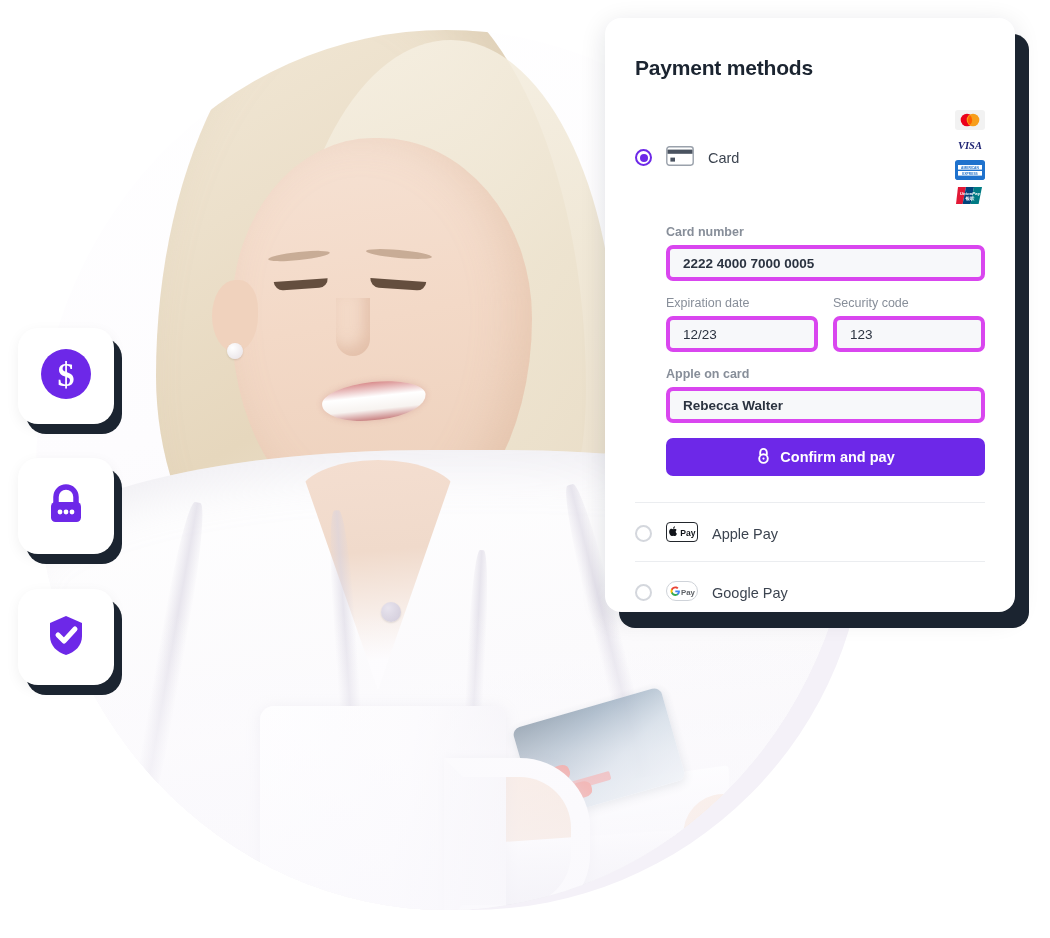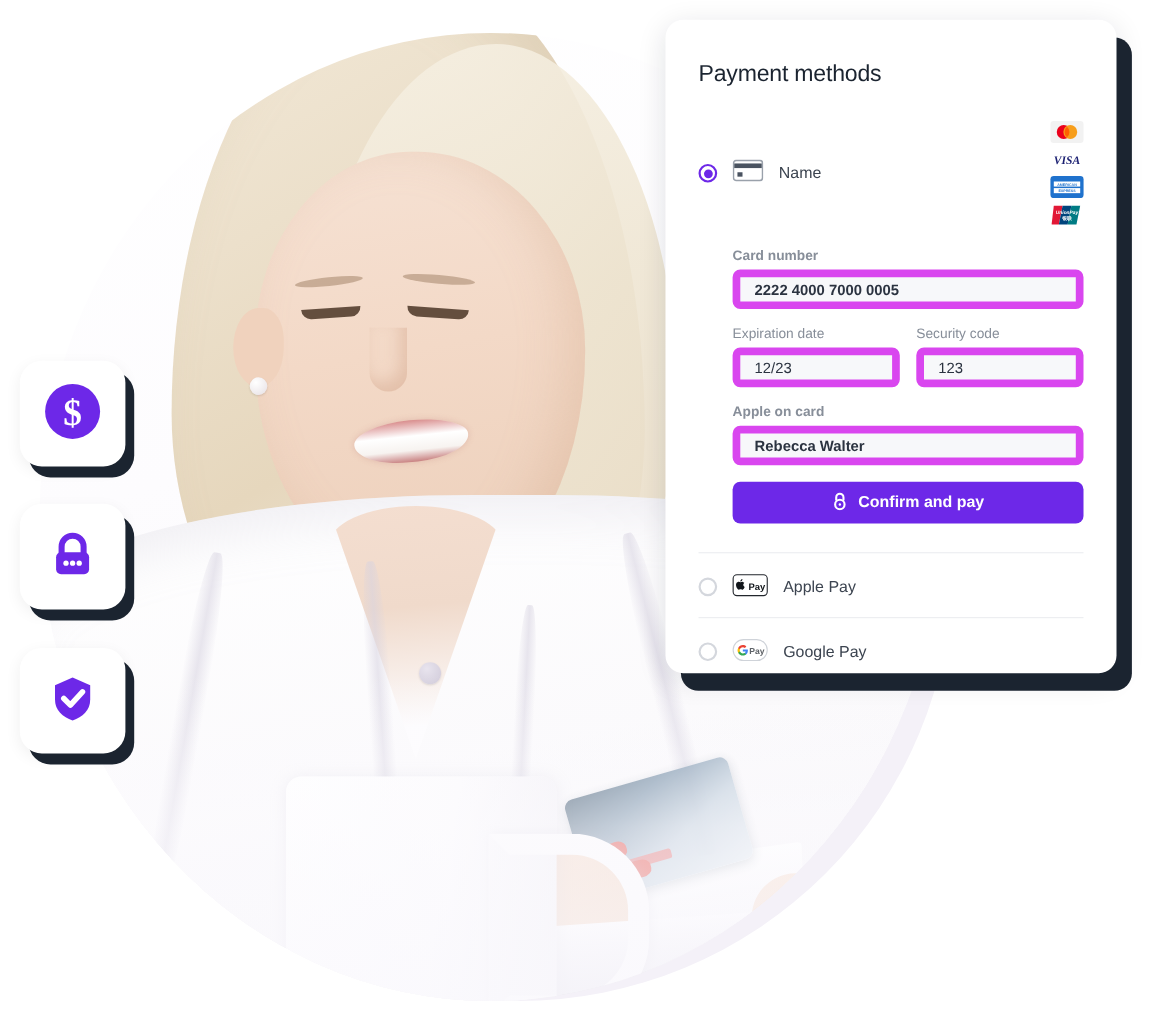--- a/index.html
+++ b/index.html
@@ -279,21 +279,21 @@
     border-radius: 16px;
     box-shadow: 14px 16px 0 0 #1b2430, 0 6px 26px rgba(20,28,40,.12);
     padding: 0;
     box-sizing: border-box;
   }
   .panel-body {
     padding: 38px 30px 0 30px;
   }
   .panel-title {
     font-size: 21px;
-    font-weight: normal;
+    font-weight: bold;
     color: #1b2430;
     letter-spacing: -0.2px;
     margin: 0 0 30px 0;
   }
 
   
   .method-row {
     display: flex;
     align-items: center;
     gap: 14px;
@@ -354,21 +354,21 @@
     padding-top: 20px;
   }
   .field-label {
     font-size: 12.5px;
     color: #878e99;
     margin-bottom: 6px;
     display: block;
   }
   .field-box {
     background: #f7f8fa;
-    border: 7px solid #d946ef;
+    border: 4px solid #d946ef;
     border-radius: 7px;
     height: 36px;
     display: flex;
     align-items: center;
     padding: 0 13px;
     box-sizing: border-box;
     font-size: 13.5px;
     color: #2b3340;
     cursor: text;
   }
@@ -513,21 +513,21 @@
 
       <div class="method-row">
         <span class="radio checked"></span>
         <span>
           <svg width="28" height="20" viewBox="0 0 28 20">
             <rect x="0.8" y="0.8" width="26.4" height="18.4" rx="2.6" fill="#ffffff" stroke="#9aa1ab" stroke-width="1.4"></rect>
             <rect x="1.5" y="3.6" width="25" height="4.2" fill="#4a5360"></rect>
             <rect x="4.4" y="11.6" width="4.6" height="4" fill="#4a5360"></rect>
           </svg>
         </span>
-        <span class="method-label">Name</span>
+        <span class="method-label">Card</span>
 
         <span class="brand-strip">
           <span class="brand mc">
             <svg width="28" height="18" viewBox="0 0 28 18">
               <circle cx="11" cy="9" r="6.3" fill="#eb001b"></circle>
               <circle cx="17" cy="9" r="6.3" fill="#f79e1b"></circle>
               <path d="M14 4.2a6.3 6.3 0 0 0 0 9.6 6.3 6.3 0 0 0 0-9.6z" fill="#ff5f00"></path>
             </svg>
           </span>
           <span class="brand visa">

